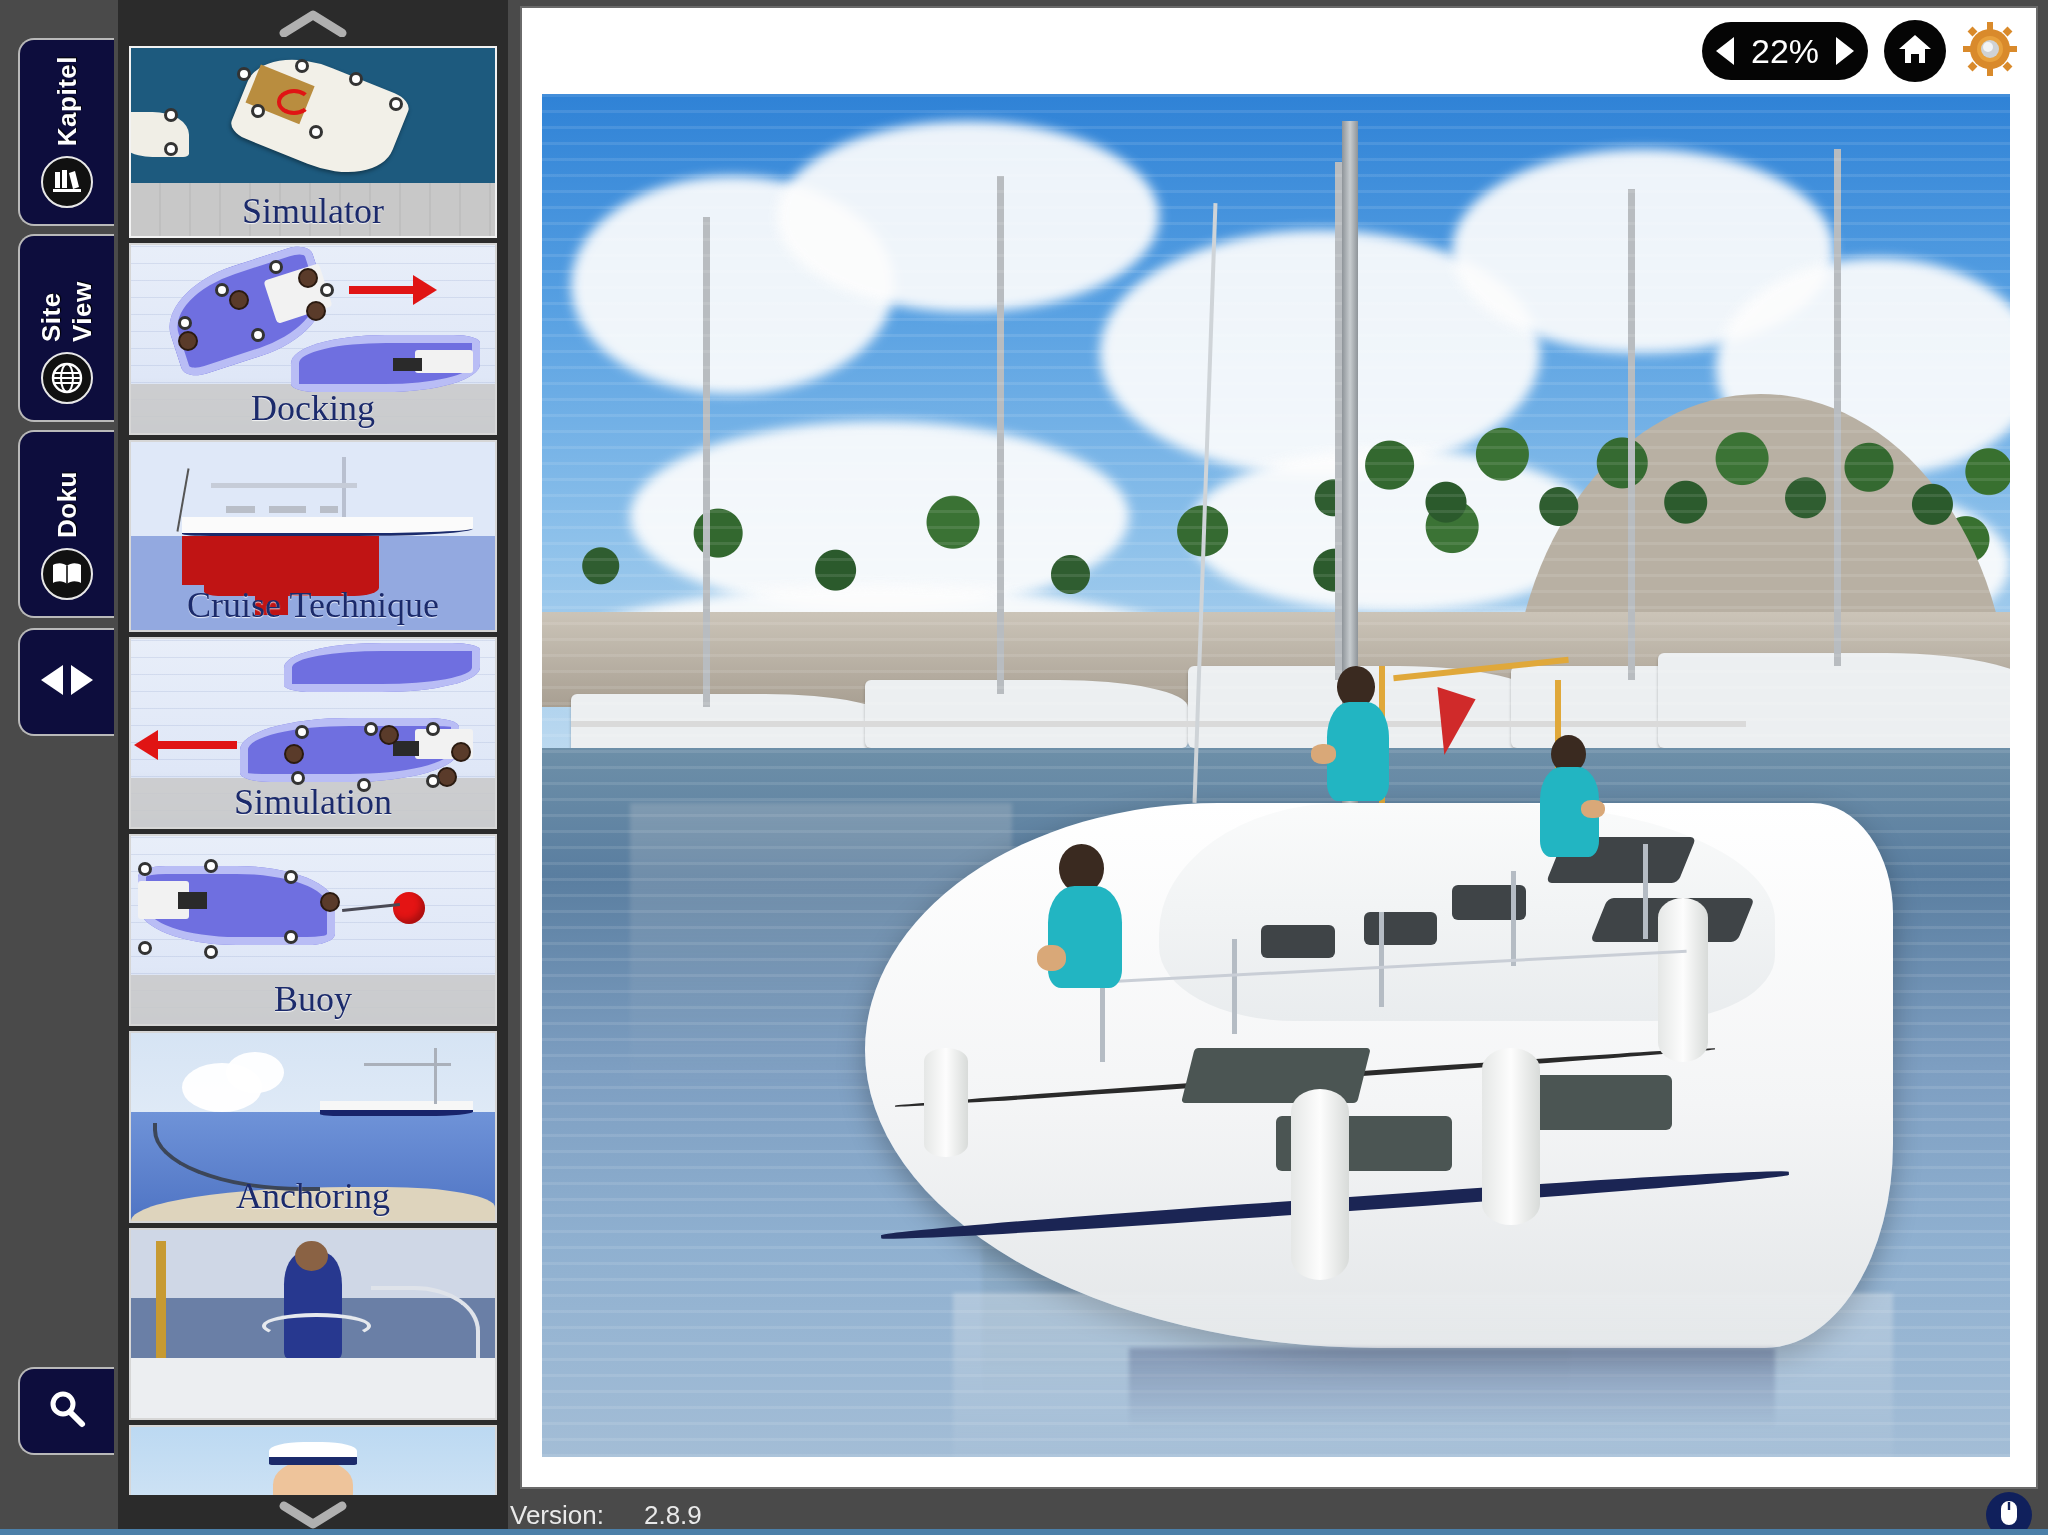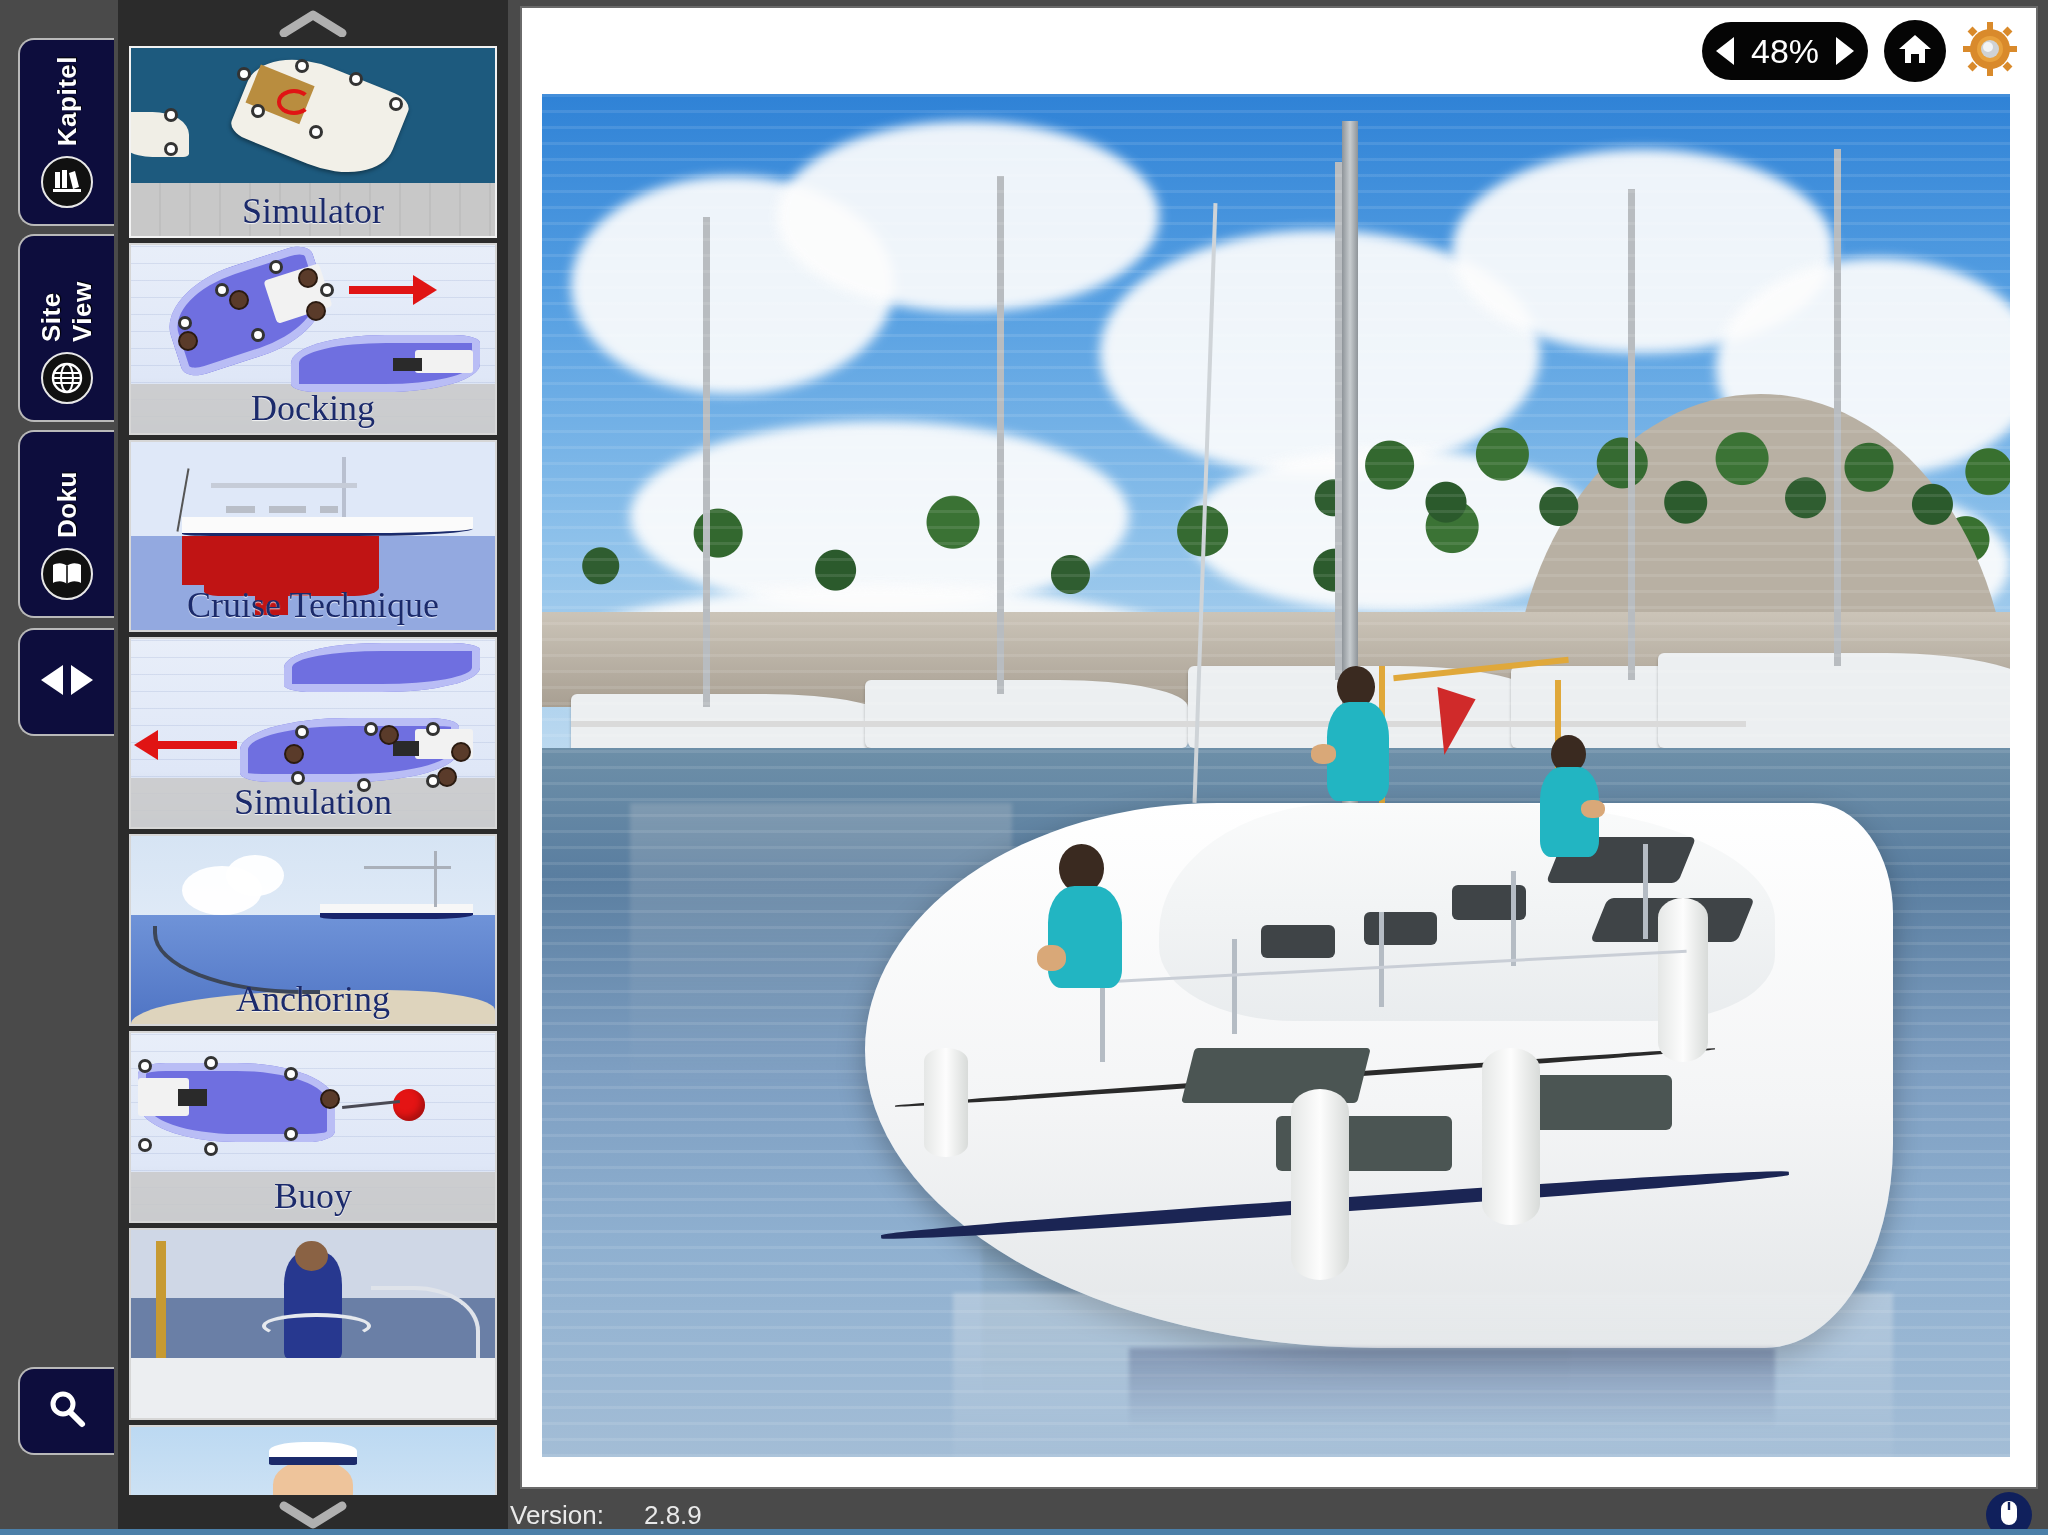--- a/index.html
+++ b/index.html
@@ -502,35 +502,20 @@
             <div class="cleat" style="left:44%;top:70%"></div>
             <div class="cleat" style="left:62%;top:74%"></div>
             <div class="cleat" style="left:81%;top:72%"></div>
             <div class="red-arrow left" style="left:7%;top:54%;width:22%"></div>
           </div>
           <div class="thumb-caption">Simulation</div>
         </div>
 
         <div class="thumb">
           <div class="thumb-art">
-            <div class="an-sky"></div>
-            <div class="an-cloud" style="left:14%;top:16%;width:22%;height:26%"></div>
-            <div class="an-cloud" style="left:26%;top:10%;width:16%;height:22%"></div>
-            <div class="an-sea"></div>
-            <div class="an-sand"></div>
-            <div class="an-boat"></div>
-            <div style="position:absolute;right:16%;top:8%;width:3px;height:30%;background:#aab0ba"></div>
-            <div style="position:absolute;right:12%;top:16%;width:24%;height:3px;background:#aab0ba"></div>
-            <div class="an-chain"></div>
-          </div>
-          <div class="thumb-caption">Anchoring</div>
-        </div>
-
-        <div class="thumb">
-          <div class="thumb-art">
             <div class="pale-sea"></div>
             <div class="wavelines"></div>
             <div class="dockstrip"></div>
             <div class="boat-top" style="left:2%;top:16%;width:54%;height:42%;border-radius:14% 50% 14% 50%"></div>
             <div style="position:absolute;left:2%;top:24%;width:14%;height:20%;background:#f2f2f2;border-radius:3px"></div>
             <div style="position:absolute;left:13%;top:30%;width:8%;height:9%;background:#2a2a2a"></div>
             <div class="crew" style="left:52%;top:30%"></div>
             <div style="position:absolute;left:72%;top:30%;width:32px;height:32px;border-radius:50%;background:#e41414;box-shadow:inset -4px -4px 6px rgba(0,0,0,.25)"></div>
             <div style="position:absolute;left:58%;top:37%;width:16%;height:3px;background:#4a4a55;transform:rotate(-6deg)"></div>
             <div class="cleat" style="left:2%;top:14%"></div>
@@ -538,20 +523,35 @@
             <div class="cleat" style="left:42%;top:18%"></div>
             <div class="cleat" style="left:2%;top:56%"></div>
             <div class="cleat" style="left:20%;top:58%"></div>
             <div class="cleat" style="left:42%;top:50%"></div>
           </div>
           <div class="thumb-caption">Buoy</div>
         </div>
 
         <div class="thumb">
           <div class="thumb-art">
+            <div class="an-sky"></div>
+            <div class="an-cloud" style="left:14%;top:16%;width:22%;height:26%"></div>
+            <div class="an-cloud" style="left:26%;top:10%;width:16%;height:22%"></div>
+            <div class="an-sea"></div>
+            <div class="an-sand"></div>
+            <div class="an-boat"></div>
+            <div style="position:absolute;right:16%;top:8%;width:3px;height:30%;background:#aab0ba"></div>
+            <div style="position:absolute;right:12%;top:16%;width:24%;height:3px;background:#aab0ba"></div>
+            <div class="an-chain"></div>
+          </div>
+          <div class="thumb-caption">Anchoring</div>
+        </div>
+
+        <div class="thumb">
+          <div class="thumb-art">
             <div class="ex-bg"></div>
             <div class="ex-mast"></div>
             <div class="ex-rail"></div>
             <div class="ex-deck"></div>
             <div class="ex-person"></div>
             <div class="ex-head"></div>
             <div style="position:absolute;left:36%;top:44%;width:30%;height:14%;border:4px solid #e6e9ee;border-radius:50%;border-bottom-color:transparent"></div>
           </div>
         </div>
 
@@ -571,21 +571,21 @@
 
     <div class="content-pane">
       <div class="content-card">
 
         <div class="content-header">
 
           <div class="header-tools">
 
             <div class="zoom-pill">
               <span class="tri tri-l"></span>
-              <span class="zoom-val">48%</span>
+              <span class="zoom-val">22%</span>
               <span class="tri tri-r"></span>
             </div>
 
             <div class="home-btn">
               <span>
                 <svg width="36" height="34" viewBox="0 0 36 34">
                   <path d="M18 3 L34 17 L28 17 L28 31 L22 31 L22 22 L14 22 L14 31 L8 31 L8 17 L2 17 Z" fill="#fff"></path>
                 </svg>
               </span>
             </div>

